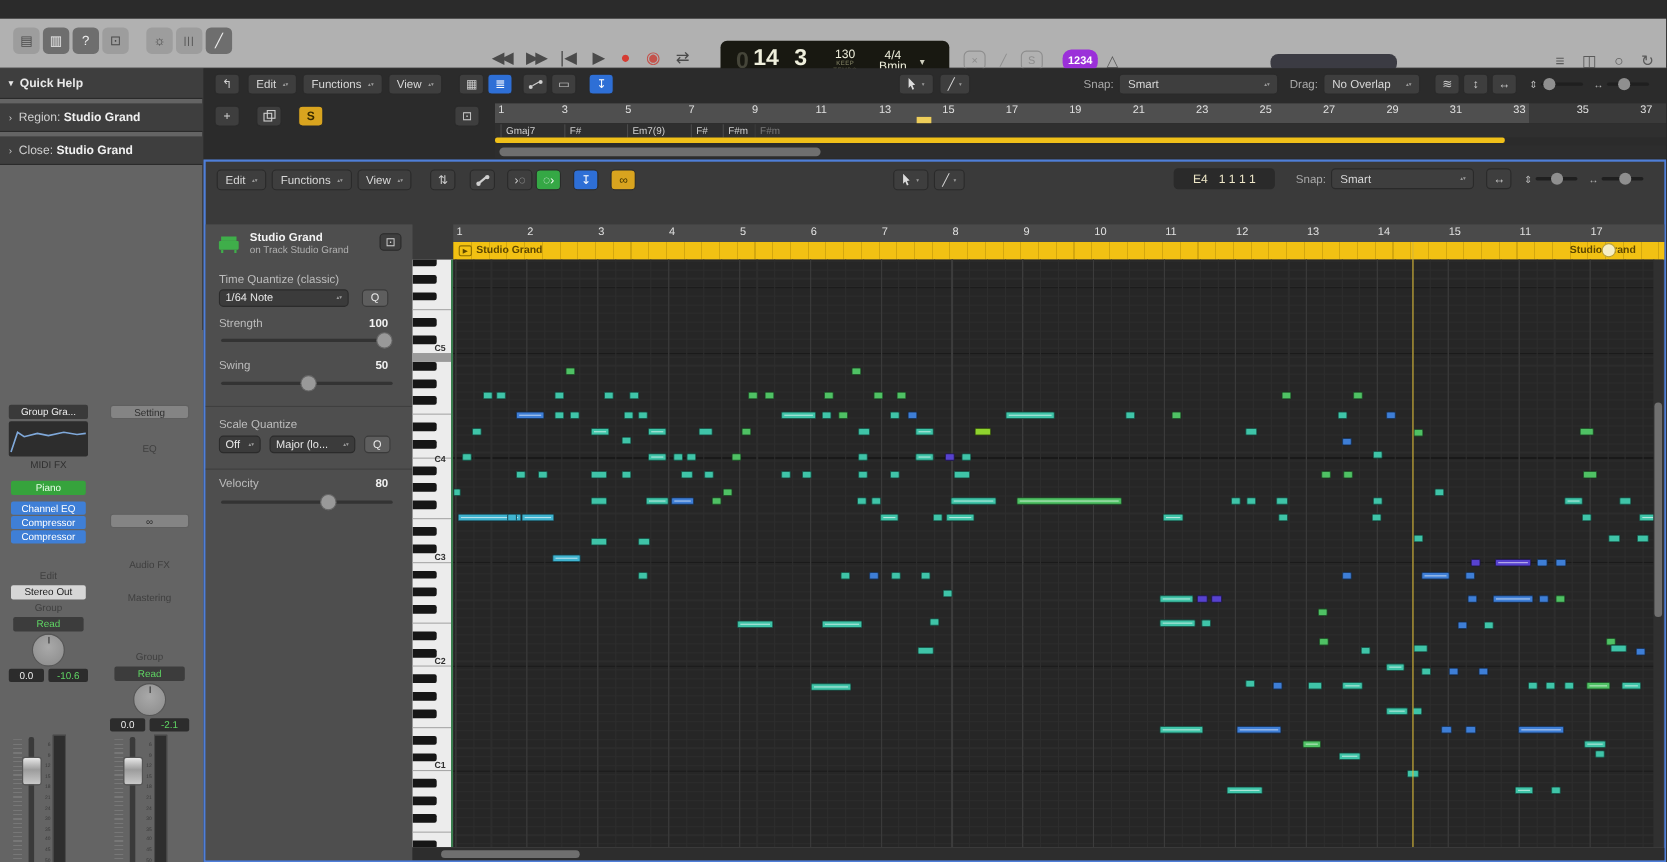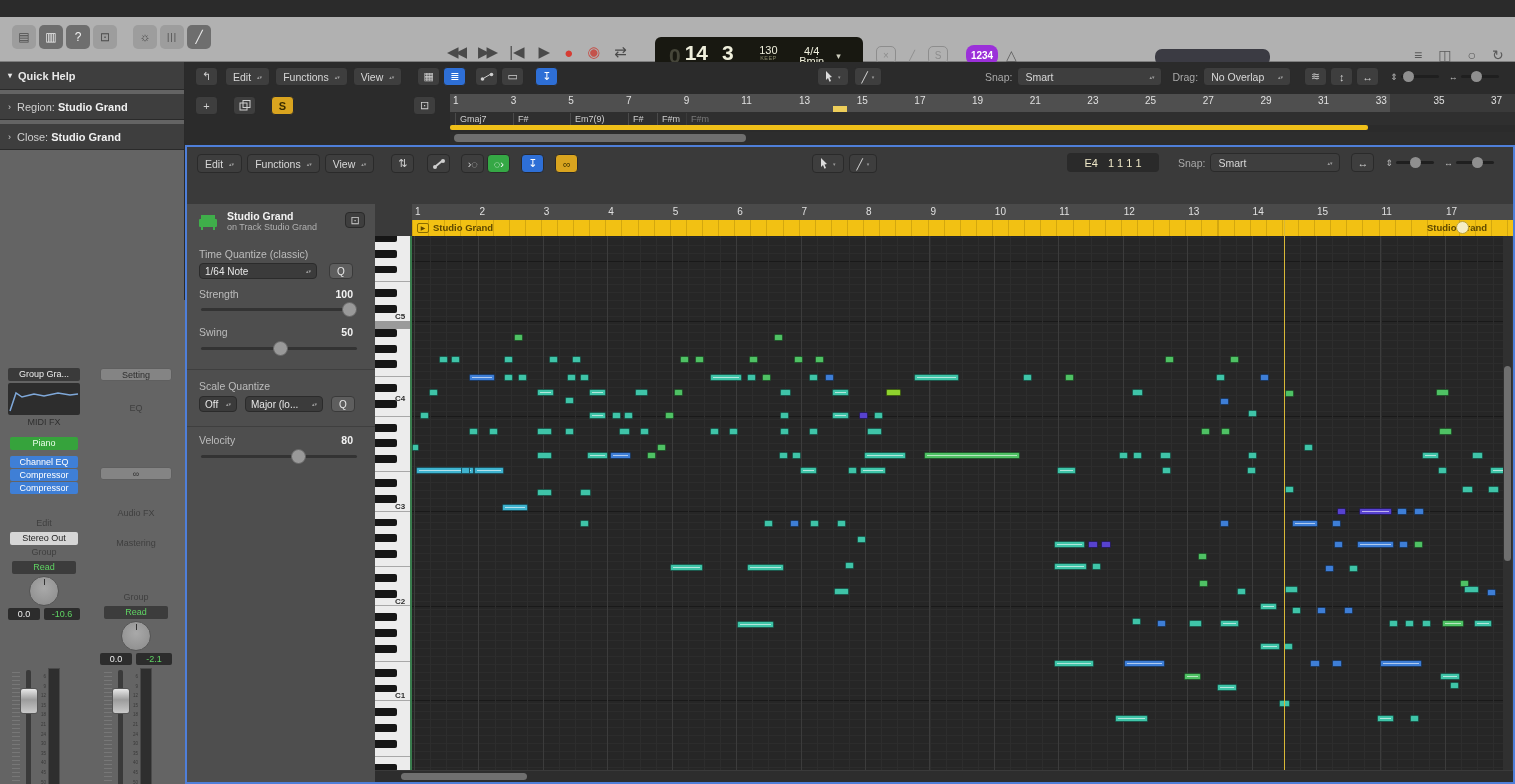--- a/index.html
+++ b/index.html
@@ -559,21 +559,21 @@
         <span style="position: absolute; left: 0px; top: 84.905px; width: 37px; height: 1px; background: rgb(168, 168, 168);"></span>
         <span style="position: absolute; left: 20px; top: 76px; font-size: 8px; color: rgb(46, 46, 46); font-weight: bold;">C5</span>
         <span style="position: absolute; left: 0px; top: 84.905px; width: 37px; height: 7.905px; background: rgb(154, 154, 154);"></span>
         <span style="position: absolute; left: 0px; top: 92.81px; width: 22px; height: 7.905px; background: rgb(22, 22, 22); border-radius: 0px 2px 2px 0px;"></span>
         <span style="position: absolute; left: 0px; top: 108.62px; width: 22px; height: 7.905px; background: rgb(22, 22, 22); border-radius: 0px 2px 2px 0px;"></span>
         <span style="position: absolute; left: 0px; top: 124.43px; width: 22px; height: 7.905px; background: rgb(22, 22, 22); border-radius: 0px 2px 2px 0px;"></span>
         <span style="position: absolute; left: 0px; top: 140.24px; width: 37px; height: 1px; background: rgb(168, 168, 168);"></span>
         <span style="position: absolute; left: 0px; top: 148.145px; width: 22px; height: 7.905px; background: rgb(22, 22, 22); border-radius: 0px 2px 2px 0px;"></span>
         <span style="position: absolute; left: 0px; top: 163.955px; width: 22px; height: 7.905px; background: rgb(22, 22, 22); border-radius: 0px 2px 2px 0px;"></span>
         <span style="position: absolute; left: 0px; top: 179.765px; width: 37px; height: 1px; background: rgb(168, 168, 168);"></span>
-        <span style="position: absolute; left: 20px; top: 158px; font-size: 8px; color: rgb(46, 46, 46); font-weight: bold;">C4</span>
+        <span style="position: absolute; left: 20px; top: 177px; font-size: 8px; color: rgb(46, 46, 46); font-weight: bold;">C4</span>
         <span style="position: absolute; left: 0px; top: 187.67px; width: 22px; height: 7.905px; background: rgb(22, 22, 22); border-radius: 0px 2px 2px 0px;"></span>
         <span style="position: absolute; left: 0px; top: 203.48px; width: 22px; height: 7.905px; background: rgb(22, 22, 22); border-radius: 0px 2px 2px 0px;"></span>
         <span style="position: absolute; left: 0px; top: 219.29px; width: 22px; height: 7.905px; background: rgb(22, 22, 22); border-radius: 0px 2px 2px 0px;"></span>
         <span style="position: absolute; left: 0px; top: 235.1px; width: 37px; height: 1px; background: rgb(168, 168, 168);"></span>
         <span style="position: absolute; left: 0px; top: 243.005px; width: 22px; height: 7.905px; background: rgb(22, 22, 22); border-radius: 0px 2px 2px 0px;"></span>
         <span style="position: absolute; left: 0px; top: 258.815px; width: 22px; height: 7.905px; background: rgb(22, 22, 22); border-radius: 0px 2px 2px 0px;"></span>
         <span style="position: absolute; left: 0px; top: 274.625px; width: 37px; height: 1px; background: rgb(168, 168, 168);"></span>
         <span style="position: absolute; left: 20px; top: 265.72px; font-size: 8px; color: rgb(46, 46, 46); font-weight: bold;">C3</span>
         <span style="position: absolute; left: 0px; top: 282.53px; width: 22px; height: 7.905px; background: rgb(22, 22, 22); border-radius: 0px 2px 2px 0px;"></span>
         <span style="position: absolute; left: 0px; top: 298.34px; width: 22px; height: 7.905px; background: rgb(22, 22, 22); border-radius: 0px 2px 2px 0px;"></span>

